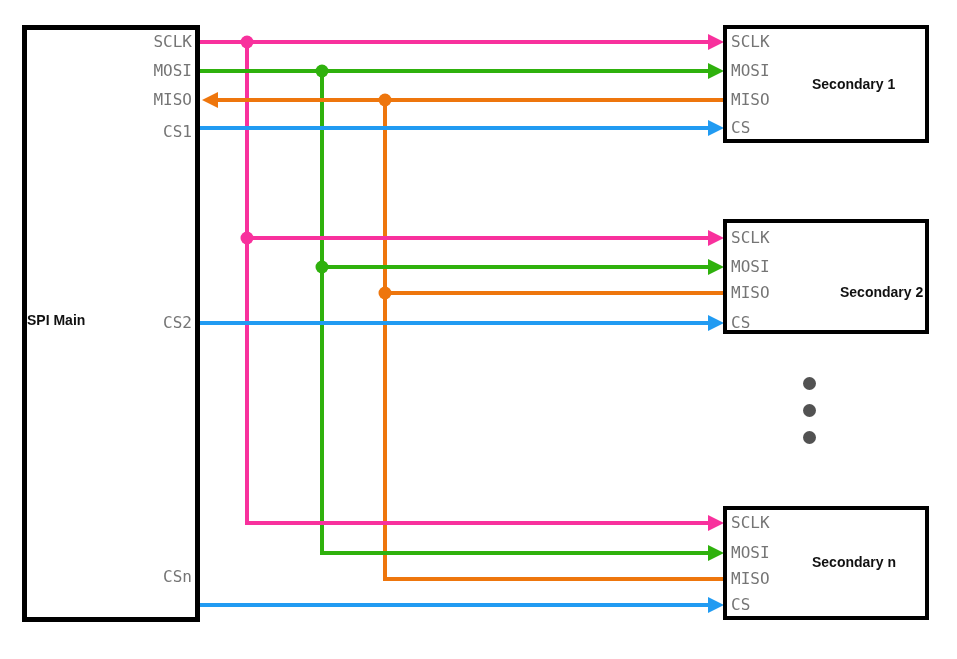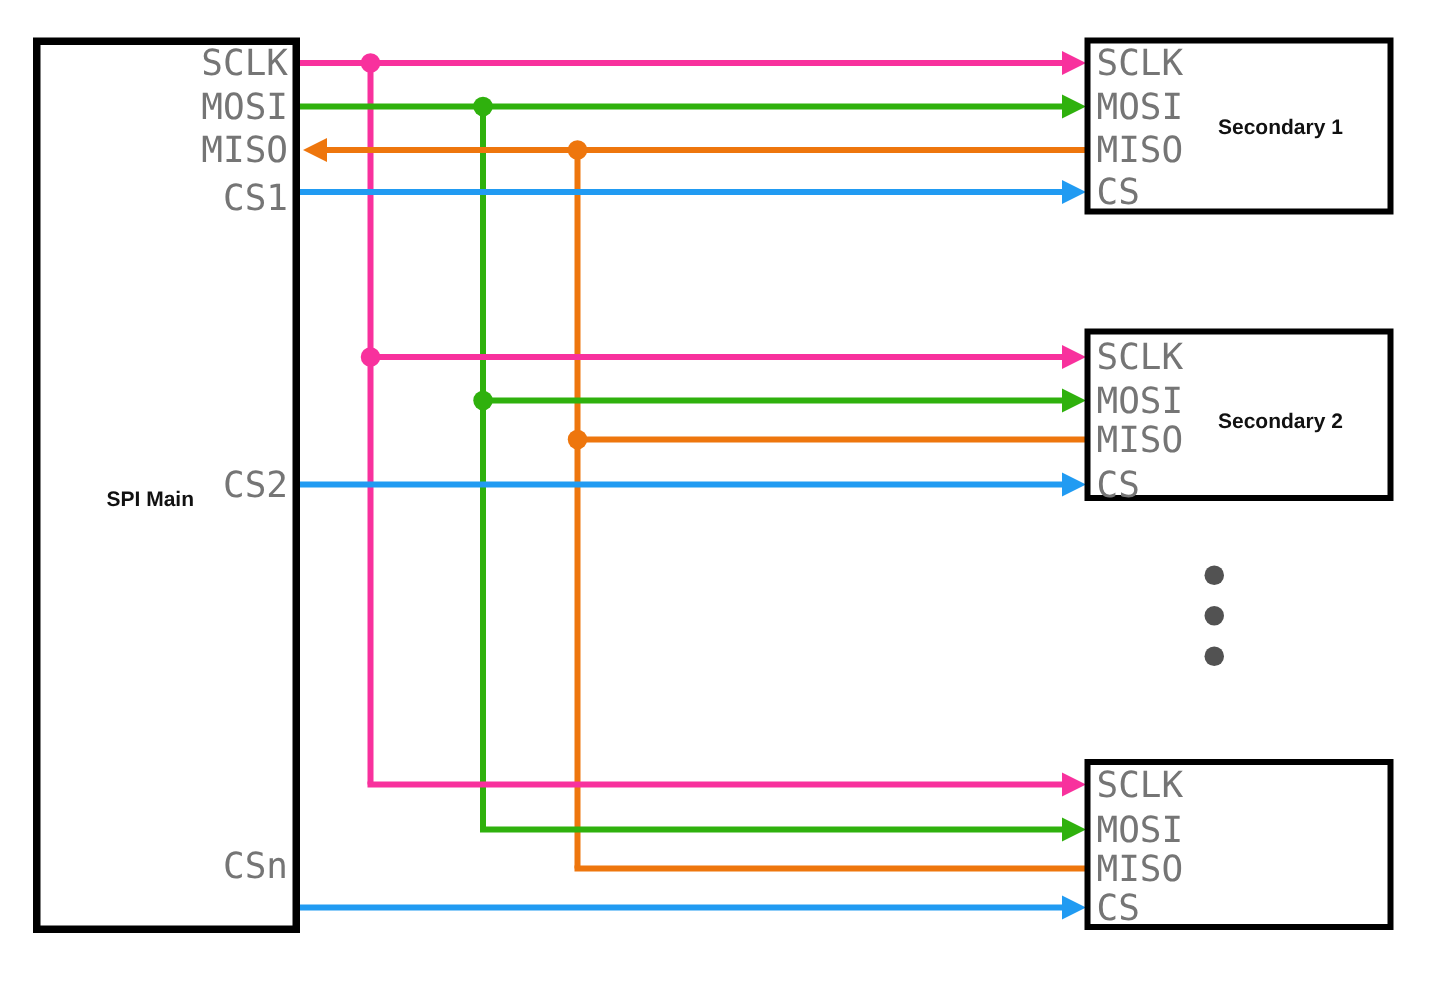--- a/index.html
+++ b/index.html
@@ -26,39 +26,39 @@
     background: transparent;
   }
   .main-box  { left: 22px;  top: 25px;  width: 178px; height: 597px; border: 5px solid var(--box-border); }
   .sec-box   { left: 723px; width: 206px; border: 4px solid var(--box-border); }
   .sec-box-1 { top: 25px;  height: 118px; }
   .sec-box-2 { top: 219px; height: 115px; }
   .sec-box-n { top: 506px; height: 114px; }
   .pin {
     position: absolute;
     font-family: "DejaVu Sans Mono", monospace;
-    font-size: 24px;
+    font-size: 16px;
     line-height: 24px;
     color: var(--pin-label-text);
     white-space: nowrap;
   }
   .main-pin { left: 92px; width: 100px; text-align: right; }
   .sec-pin  { left: 731px; }
   .title {
     position: absolute;
     font-weight: bold;
     font-size: 14px;
     line-height: 24px;
     color: var(--title-text);
     white-space: nowrap;
   }
-  .main-title { left: 27px;  top: 320px; padding-left: 44px; }
+  .main-title { left: 27px;  top: 308px; }
   .sec-title  { left: 812px; }
   .sec-title-1 { top: 72px; }
-  .sec-title-2 { top: 268px; }
+  .sec-title-2 { top: 280px; margin-left: 28px; }
   .sec-title-n { top: 550px; }
   .ellipsis {
     position: absolute;
     left: 803px; top: 377px;
     display: flex; flex-direction: column; gap: 14px;
   }
   .ellipsis .dot {
     width: 13px; height: 13px; border-radius: 50%;
     background: var(--ellipsis-dot);
   }
@@ -137,18 +137,19 @@
   <span class="pin sec-pin" style="top:281px">MISO</span>
   <span class="pin sec-pin" style="top:311px">CS</span>
 
   <div class="ellipsis">
     <span class="dot"></span>
     <span class="dot"></span>
     <span class="dot"></span>
   </div>
 
   <div class="box sec-box sec-box-n"></div>
+  <span class="title sec-title sec-title-n">Secondary n</span>
   <span class="pin sec-pin" style="top:511px">SCLK</span>
   <span class="pin sec-pin" style="top:541px">MOSI</span>
   <span class="pin sec-pin" style="top:567px">MISO</span>
   <span class="pin sec-pin" style="top:593px">CS</span>
 
 </div>
 
 </body></html>

